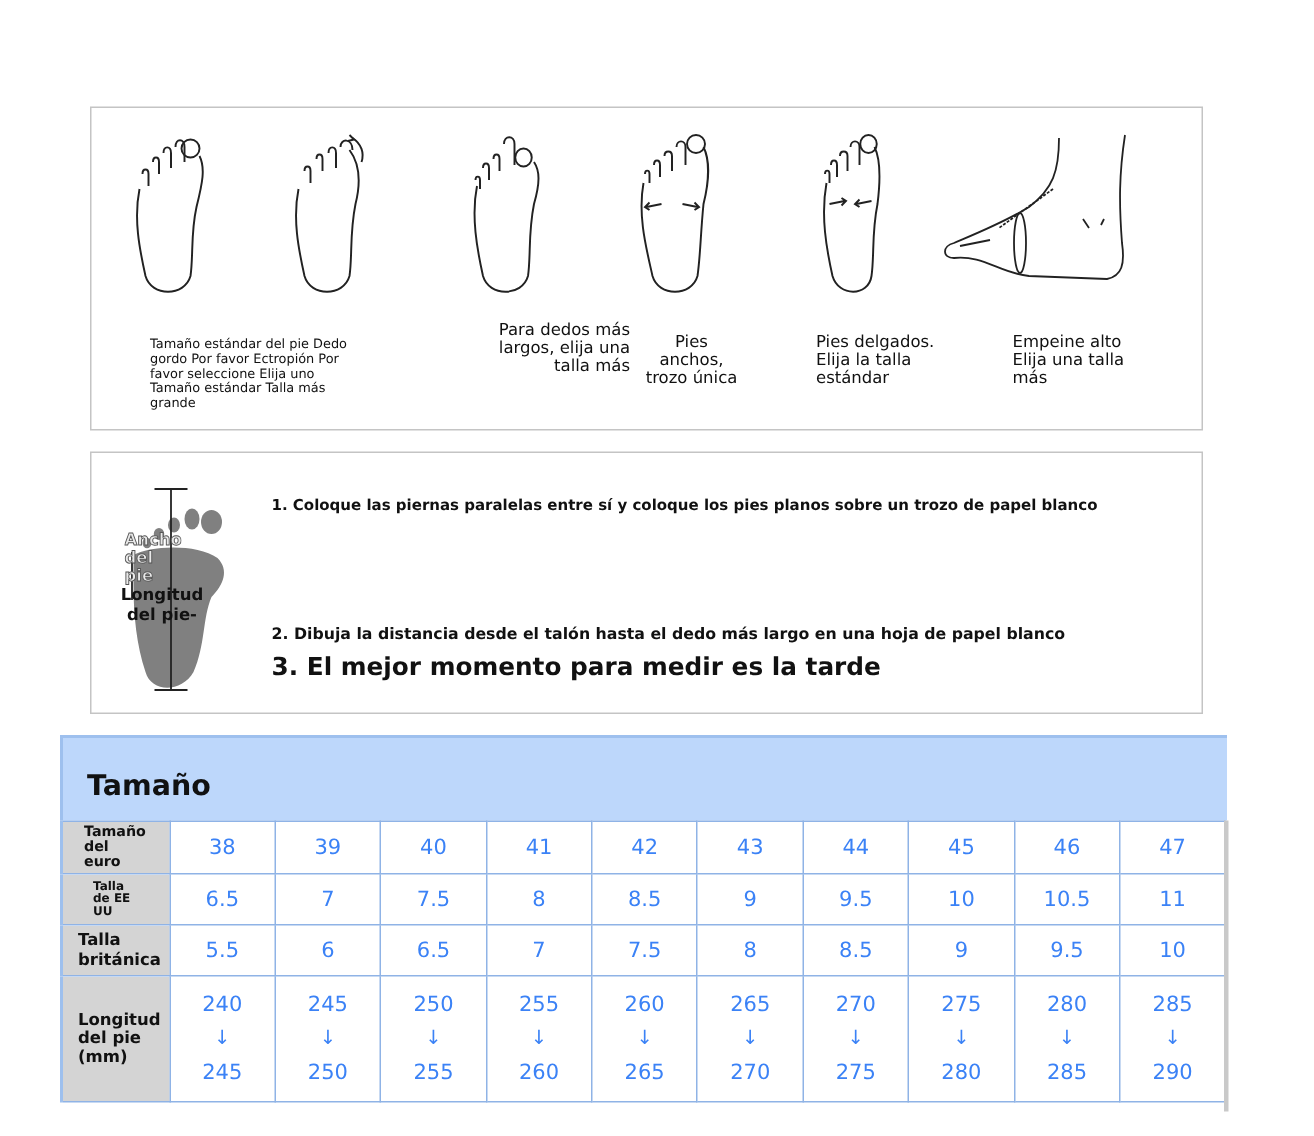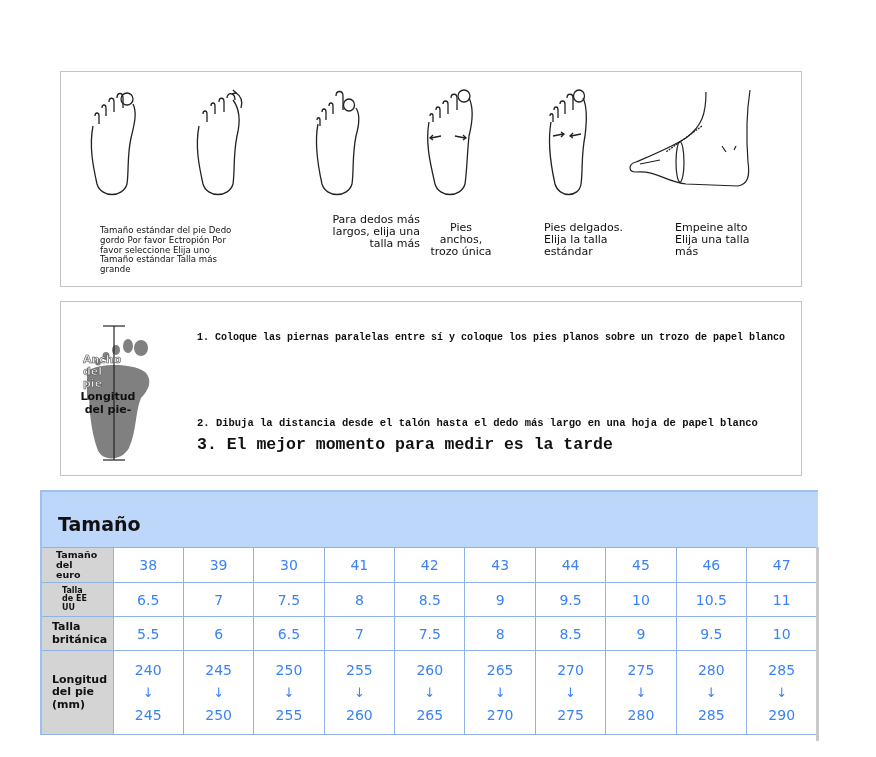--- a/index.html
+++ b/index.html
@@ -9,21 +9,21 @@
   .panel { position: absolute; border: 1px solid #c4c4c4; background: #fff; box-sizing: border-box; }
   #panel-types { left: 60px; top: 71px; width: 742px; height: 216px; }
   #panel-measure { left: 60px; top: 301px; width: 742px; height: 175px; }
 
   .foot { position: absolute; }
   .foot svg { display: block; }
   .caption { position: absolute; font-weight: normal; font-size: 11px; line-height: 12px; color: #111; margin-left: 20px; }
   .caption.small { font-size: 8.6px; line-height: 9.8px; }
   .caption.center { text-align: center; }
 
-  .step { position: absolute; left: 136px; font-weight: bold; color: #111; white-space: nowrap; font-family: Liberation Mono, monospace; }
+  .step { position: absolute; left: 120px; font-weight: bold; color: #111; white-space: nowrap; }
   .step.s1 { top: 30px; font-size: 10px; }
   .step.s2 { top: 91px; font-size: 10.5px; margin-top: 24px; }
   .step.s3 { top: 133px; font-size: 16.5px; }
 
   .measure-img { position: absolute; left: 18px; top: 18px; width: 80px; height: 142px; }
   .mlabel-width { position: absolute; left: 22px; top: 52px; font-size: 11px; line-height: 12px; font-weight: bold;
                   color: #e9e9e9; -webkit-text-stroke: 0.6px #555; height: 36px; overflow: hidden; }
   .mlabel-length { position: absolute; left: 14px; top: 88px; font-size: 11px; line-height: 13px; font-weight: bold;
                    color: #111; text-align: center; width: 66px; }
 
@@ -196,21 +196,21 @@
     </colgroup>
     <tbody>
         <tr class="r1">
       <td class="rowhead">
         <div>Tamaño</div>
             <div>del</div>
             <div>euro</div>
       </td>
       <td>38</td>
       <td>39</td>
-      <td>30</td>
+      <td>40</td>
       <td>41</td>
       <td>42</td>
       <td>43</td>
       <td>44</td>
       <td>45</td>
       <td>46</td>
       <td>47</td>
     </tr>
     <tr class="r2">
       <td class="rowhead tiny">

